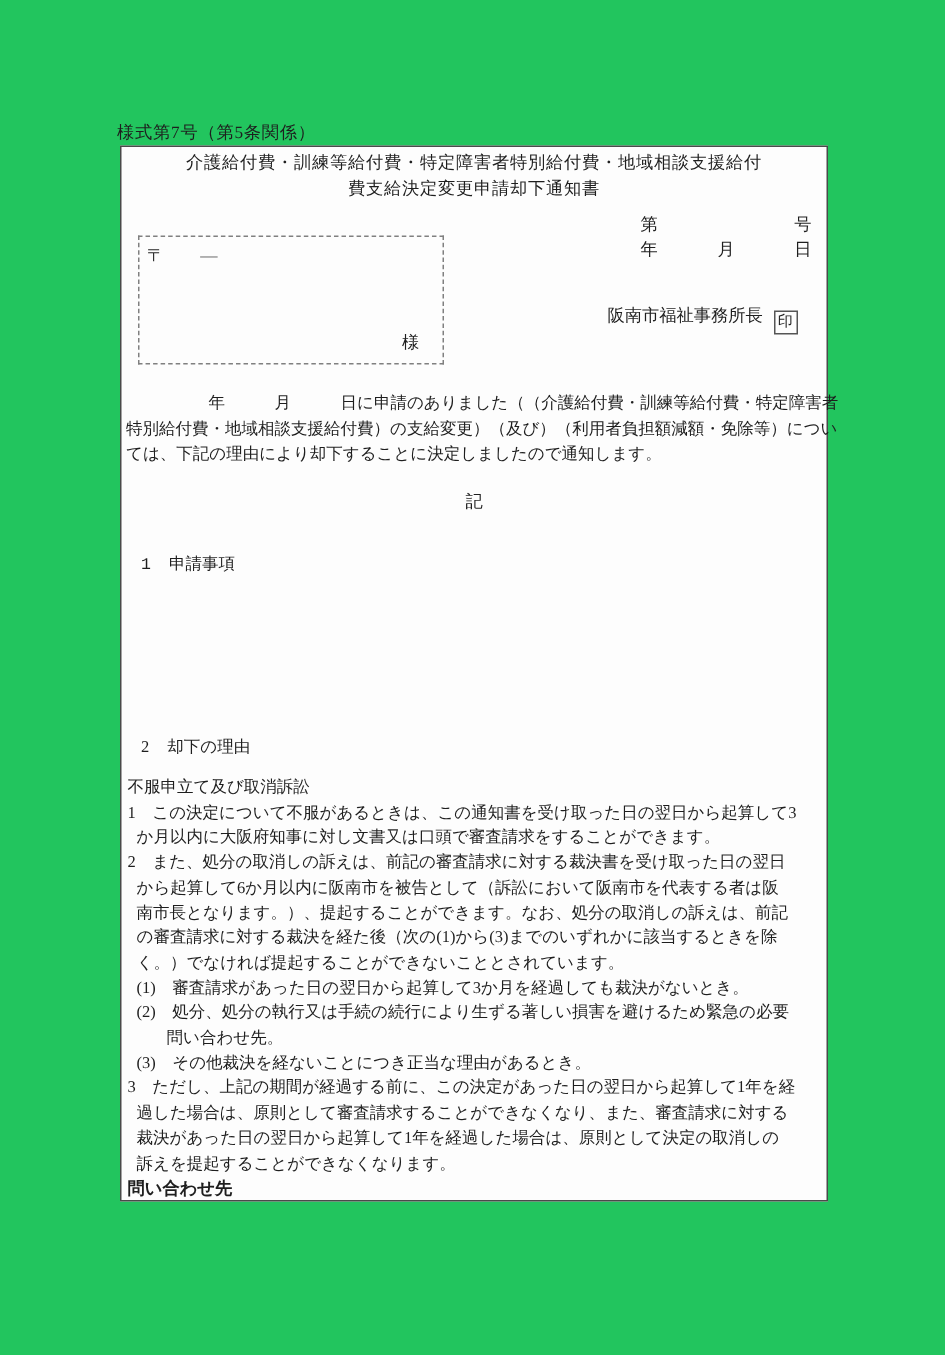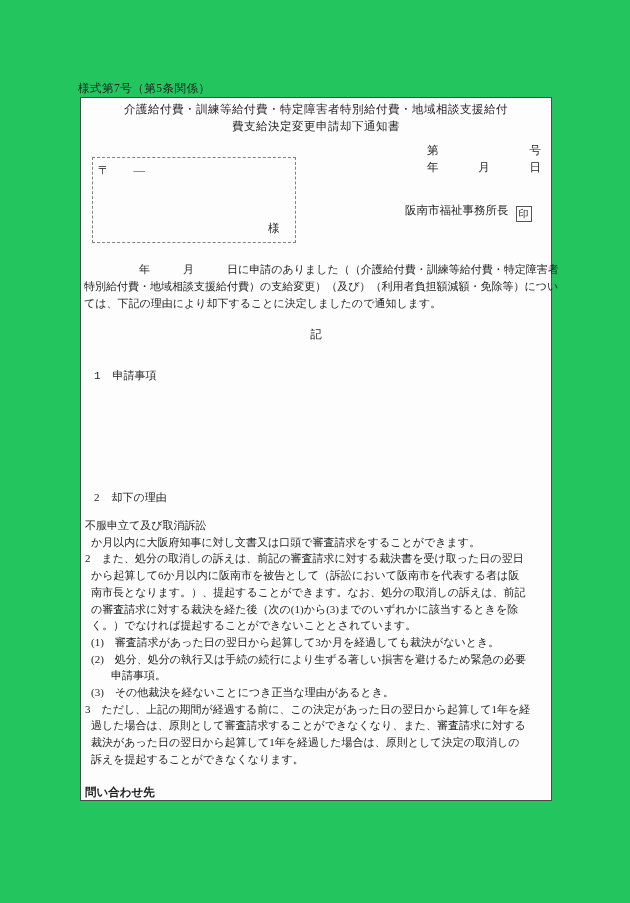--- a/index.html
+++ b/index.html
@@ -120,29 +120,30 @@
     <div class="list-item item-1">
       <span class="no">1</span><span>申請事項</span>
     </div>
 
     <div class="list-item item-2">
       <span class="no">2</span><span>却下の理由</span>
     </div>
 
     <div class="appeal">
       <div class="apl i0">不服申立て及び取消訴訟</div>
+      <div class="apl i0">1　この決定について不服があるときは、この通知書を受け取った日の翌日から起算して3</div>
       <div class="apl i1">か月以内に大阪府知事に対し文書又は口頭で審査請求をすることができます。</div>
       <div class="apl i0">2　また、処分の取消しの訴えは、前記の審査請求に対する裁決書を受け取った日の翌日</div>
       <div class="apl i1">から起算して6か月以内に阪南市を被告として（訴訟において阪南市を代表する者は阪</div>
       <div class="apl i1">南市長となります。）、提起することができます。なお、処分の取消しの訴えは、前記</div>
       <div class="apl i1">の審査請求に対する裁決を経た後（次の(1)から(3)までのいずれかに該当するときを除</div>
       <div class="apl i1">く。）でなければ提起することができないこととされています。</div>
       <div class="apl i1">(1)　審査請求があった日の翌日から起算して3か月を経過しても裁決がないとき。</div>
       <div class="apl i1">(2)　処分、処分の執行又は手続の続行により生ずる著しい損害を避けるため緊急の必要</div>
-      <div class="apl i3">申請事項。</div>
+      <div class="apl i3">問い合わせ先。</div>
       <div class="apl i1">(3)　その他裁決を経ないことにつき正当な理由があるとき。</div>
       <div class="apl i0">3　ただし、上記の期間が経過する前に、この決定があった日の翌日から起算して1年を経</div>
       <div class="apl i1">過した場合は、原則として審査請求することができなくなり、また、審査請求に対する</div>
       <div class="apl i1">裁決があった日の翌日から起算して1年を経過した場合は、原則として決定の取消しの</div>
       <div class="apl i1">訴えを提起することができなくなります。</div>
     </div>
 
     <div class="contact">問い合わせ先</div>
 
   </div>

